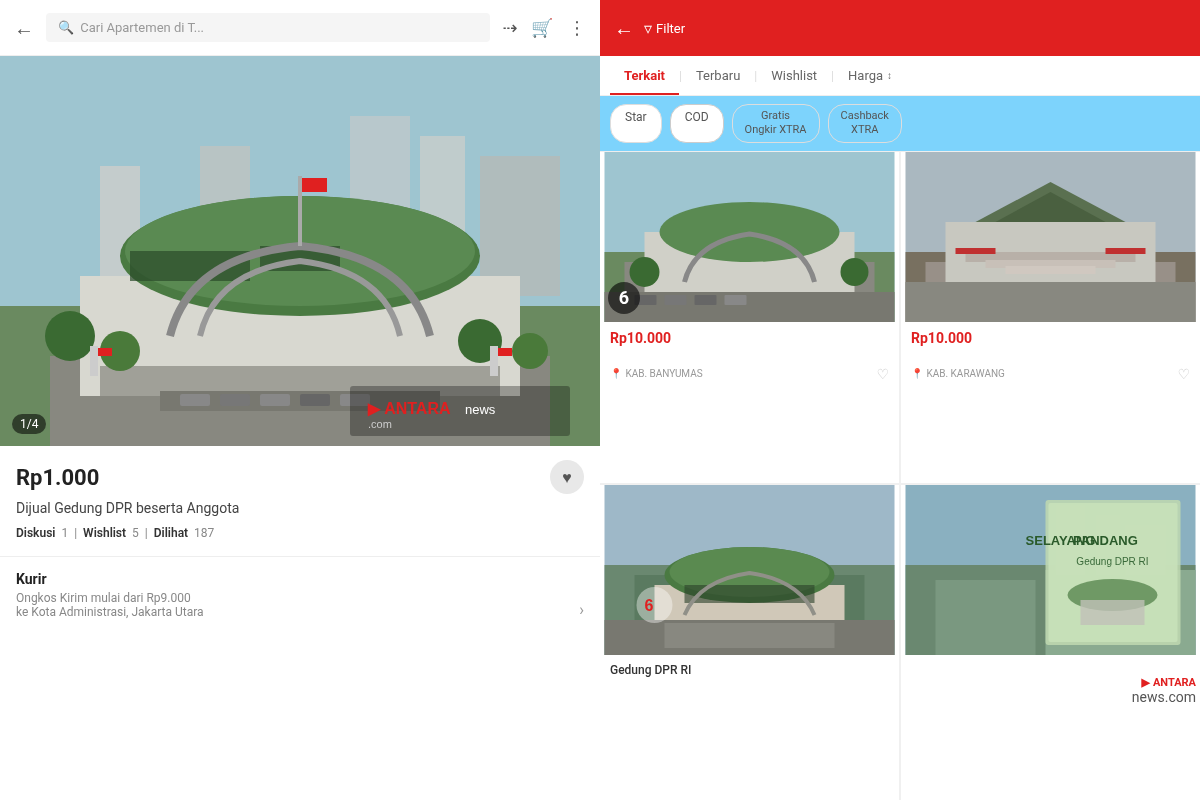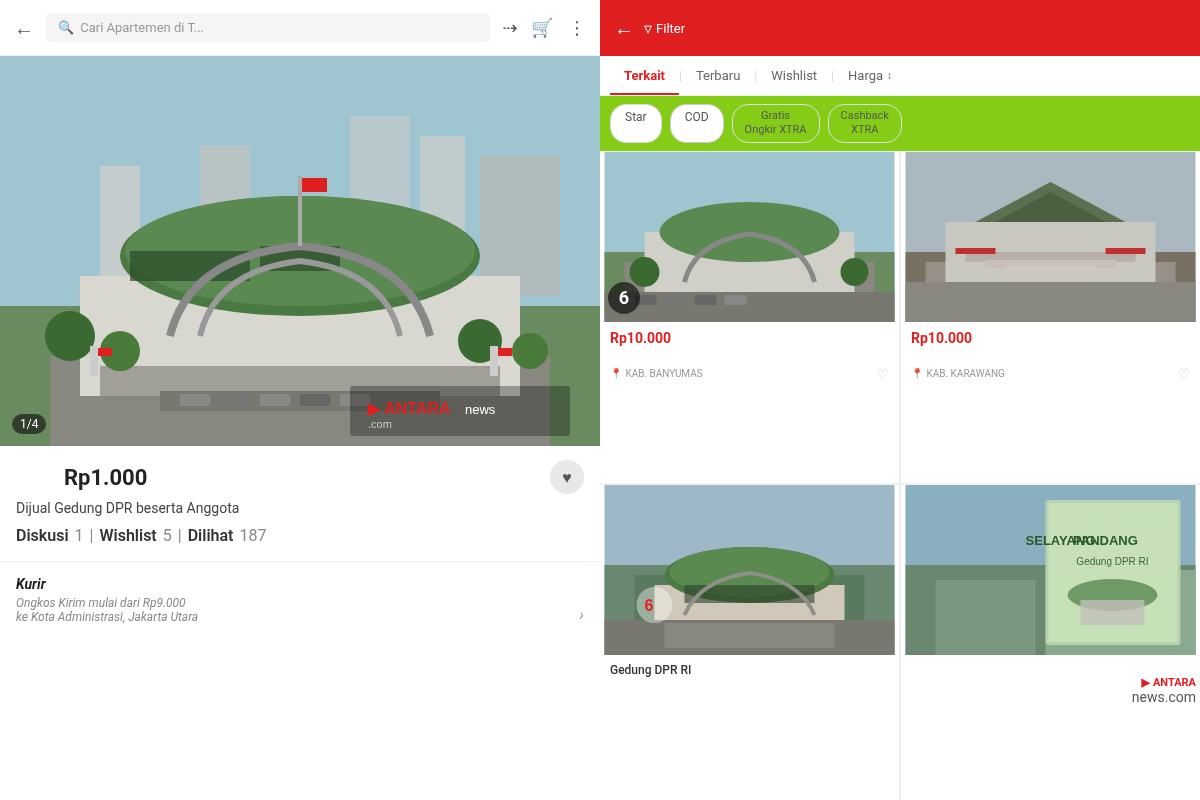--- a/index.html
+++ b/index.html
@@ -85,21 +85,20 @@
       display: flex;
       align-items: center;
       justify-content: space-between;
       margin-bottom: 6px;
     }
 
     .product-price {
       font-size: 22px;
       font-weight: 700;
       color: #222;
-      margin-left: 48px;
     }
 
     .heart-btn {
       width: 34px;
       height: 34px;
       border-radius: 50%;
       background: #e8e8e8;
       display: flex;
       align-items: center;
       justify-content: center;
@@ -110,21 +109,21 @@
 
     .product-title {
       font-size: 14px;
       color: #444;
       margin-bottom: 10px;
     }
 
     .product-stats {
       display: flex;
       gap: 6px;
-      font-size: 16px;
+      font-size: 12px;
       color: #888;
       margin-bottom: 16px;
     }
 
     .product-stats span {
       color: #888;
     }
 
     .product-stats .label {
       color: #333;
@@ -151,21 +150,20 @@
     .kurir-desc {
       font-size: 12px;
       color: #888;
     }
 
     .kurir-row {
       display: flex;
       align-items: flex-end;
       justify-content: space-between;
       cursor: pointer;
-      font-style: italic;
     }
 
     
     .right-panel {
       width: 600px;
       height: 800px;
       background: #fff;
       display: flex;
       flex-direction: column;
     }
@@ -260,21 +258,21 @@
       align-items: center;
       gap: 2px;
     }
 
     
     .filter-chips {
       display: flex;
       gap: 8px;
       padding: 8px 10px;
       border-bottom: 1px solid #eee;
-      background: #84cc16;
+      background: #7dd3fc;
     }
 
     .chip {
       padding: 5px 14px;
       border-radius: 16px;
       font-size: 12px;
       cursor: pointer;
       border: 1px solid #ddd;
       color: #555;
       background: #fff;

